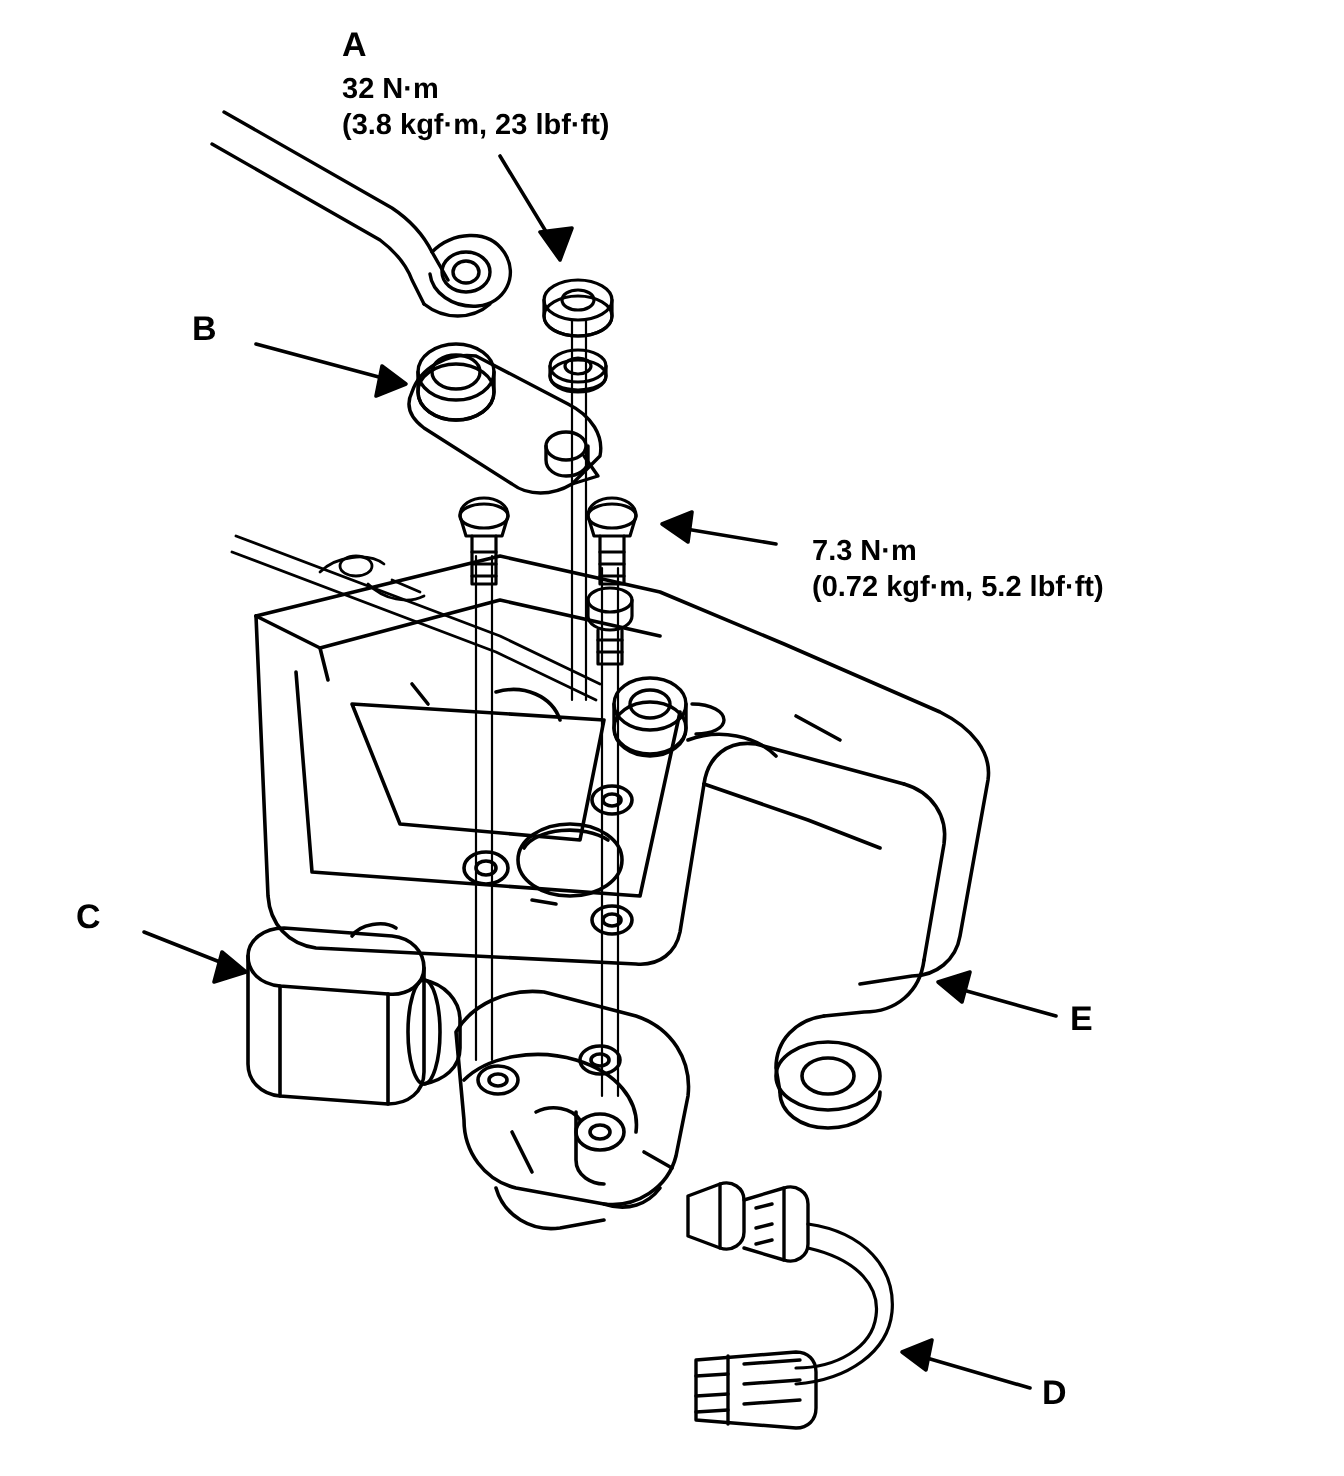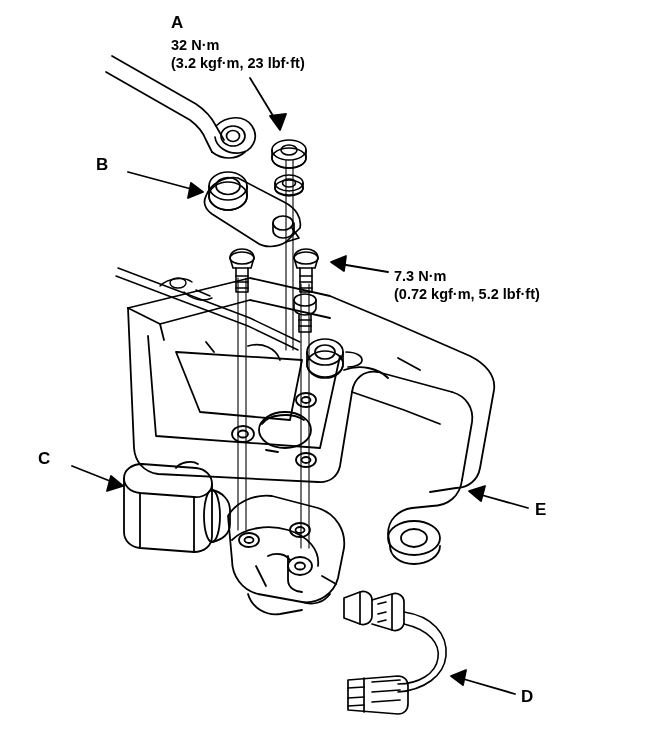--- a/index.html
+++ b/index.html
@@ -34,21 +34,21 @@
   }
   .callout {
     font-size: 17px;
   }
   .torque {
     font-size: 14.5px;
   }
   #label-a { left: 171px; top: 13px; }
   #torque-a { left: 171px; top: 37px; }
   #label-b { left: 96px; top: 155px; }
-  #torque-b { left: 394px; top: 268px; }
+  #torque-b { left: 406px; top: 268px; }
   #label-c { left: 38px; top: 449px; }
   #label-d { left: 521px; top: 687px; }
   #label-e { left: 535px; top: 500px; }
 </style>
 </head>
 <body>
 
 <div id="page">
 
   <svg id="diagram-svg" viewBox="0 0 672 738">
@@ -237,21 +237,21 @@
         <path d="M364 678 L364 712"></path>
         <path d="M348 688 L364 687 M348 698 L364 697 M348 706 L364 705"></path>
         <path d="M372 682 L400 680 M372 692 L400 690 M372 702 L400 700"></path>
       </g>
 
     </g>
   </svg>
 
   <div class="label callout" id="label-a">A</div>
   <div class="label torque" id="torque-a">32 N·m
-(3.2 kgf·m, 23 lbf·ft)</div>
+(3.8 kgf·m, 23 lbf·ft)</div>
 
   <div class="label callout" id="label-b">B</div>
   <div class="label torque" id="torque-b">7.3 N·m
 (0.72 kgf·m, 5.2 lbf·ft)</div>
 
   <div class="label callout" id="label-c">C</div>
   <div class="label callout" id="label-d">D</div>
   <div class="label callout" id="label-e">E</div>
 
 </div>

